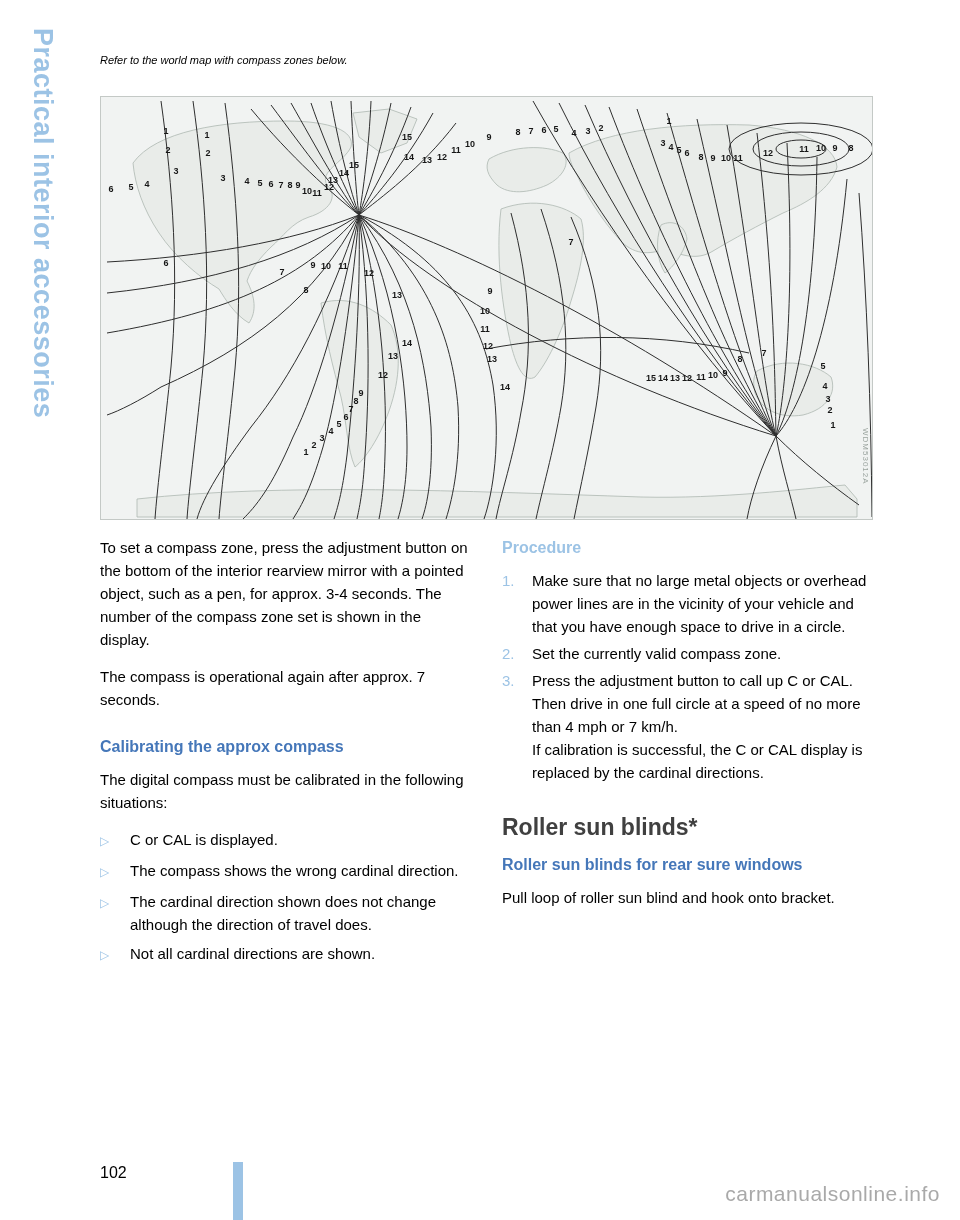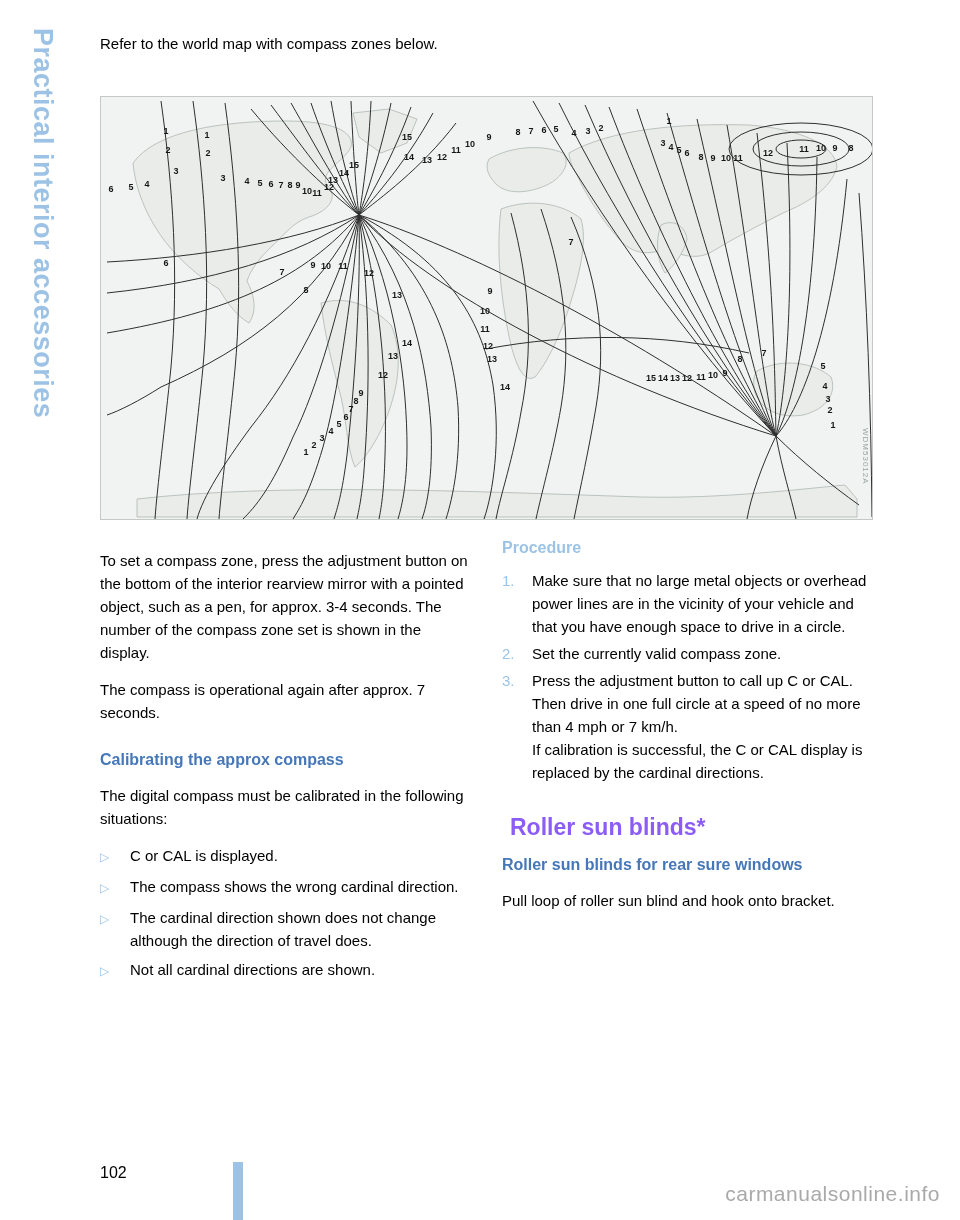--- a/index.html
+++ b/index.html
@@ -3,36 +3,36 @@
 <meta charset="utf-8">
 <style>
   html,body{margin:0;padding:0;width:960px;height:1220px;background:#ffffff;overflow:hidden;}
   body{font-family:"Liberation Sans", sans-serif;color:#000;position:relative;}
   .page{position:absolute;inset:0;}
 
   
   .sidebar-label{position:absolute;left:58px;top:28px;transform-origin:0 0;transform:rotate(90deg);
     font-size:27px;font-weight:bold;color:#9cc3e5;white-space:nowrap;letter-spacing:.5px;}
 
-  .intro{position:absolute;left:100px;top:32px;width:380px;font-size:15px;line-height:23px;}
+  .intro{position:absolute;left:100px;top:49px;width:380px;font-size:11px;line-height:23px;font-style:italic;}
 
   
   .map-frame{position:absolute;left:100px;top:96px;width:771px;height:422px;border:1px solid #c4c9c6;background:#f1f3f2;}
   .map-frame svg{position:absolute;left:0;top:0;}
   .map-labels{position:absolute;inset:0;}
   .map-labels span{position:absolute;transform:translate(-50%,-50%);font-size:9px;font-weight:bold;color:#161616;}
   .map-code{position:absolute;right:2px;bottom:34px;writing-mode:vertical-rl;font-size:8px;color:#9aa39e;letter-spacing:1px;}
 
   .col{position:absolute;top:536px;width:372px;font-size:15px;line-height:23px;}
   .col1{left:100px;}
   .col2{left:502px;}
-  .col p{margin:13px 0 14px 0;}
+  .col p{margin:0 0 14px 0;}
   .h-blue{color:#4577b9;font-size:16px;font-weight:bold;margin:24px 0 10px 0;}
   .h-lightblue{color:#9cc3e5;font-size:16px;font-weight:bold;margin:0 0 10px 0;}
-  .h-big{color:#8b5cf6;font-size:23px;font-weight:bold;margin:32px 0 14px 8px;}
+  .h-big{color:#404040;font-size:23px;font-weight:bold;margin:32px 0 14px 0;}
 
   .bullet{display:flex;margin:0 0 6px 0;}
   .bullet-marker{flex:none;width:30px;color:#9cc3e5;font-size:12px;padding-top:2px;}
   .bullet-text{flex:1;}
 
   .step{display:flex;margin:0 0 4px 0;}
   .step-num{flex:none;width:30px;color:#9cc3e5;}
   .step-text{flex:1;white-space:pre-line;}
 
   .page-num{position:absolute;left:100px;top:1164px;font-size:16px;}

